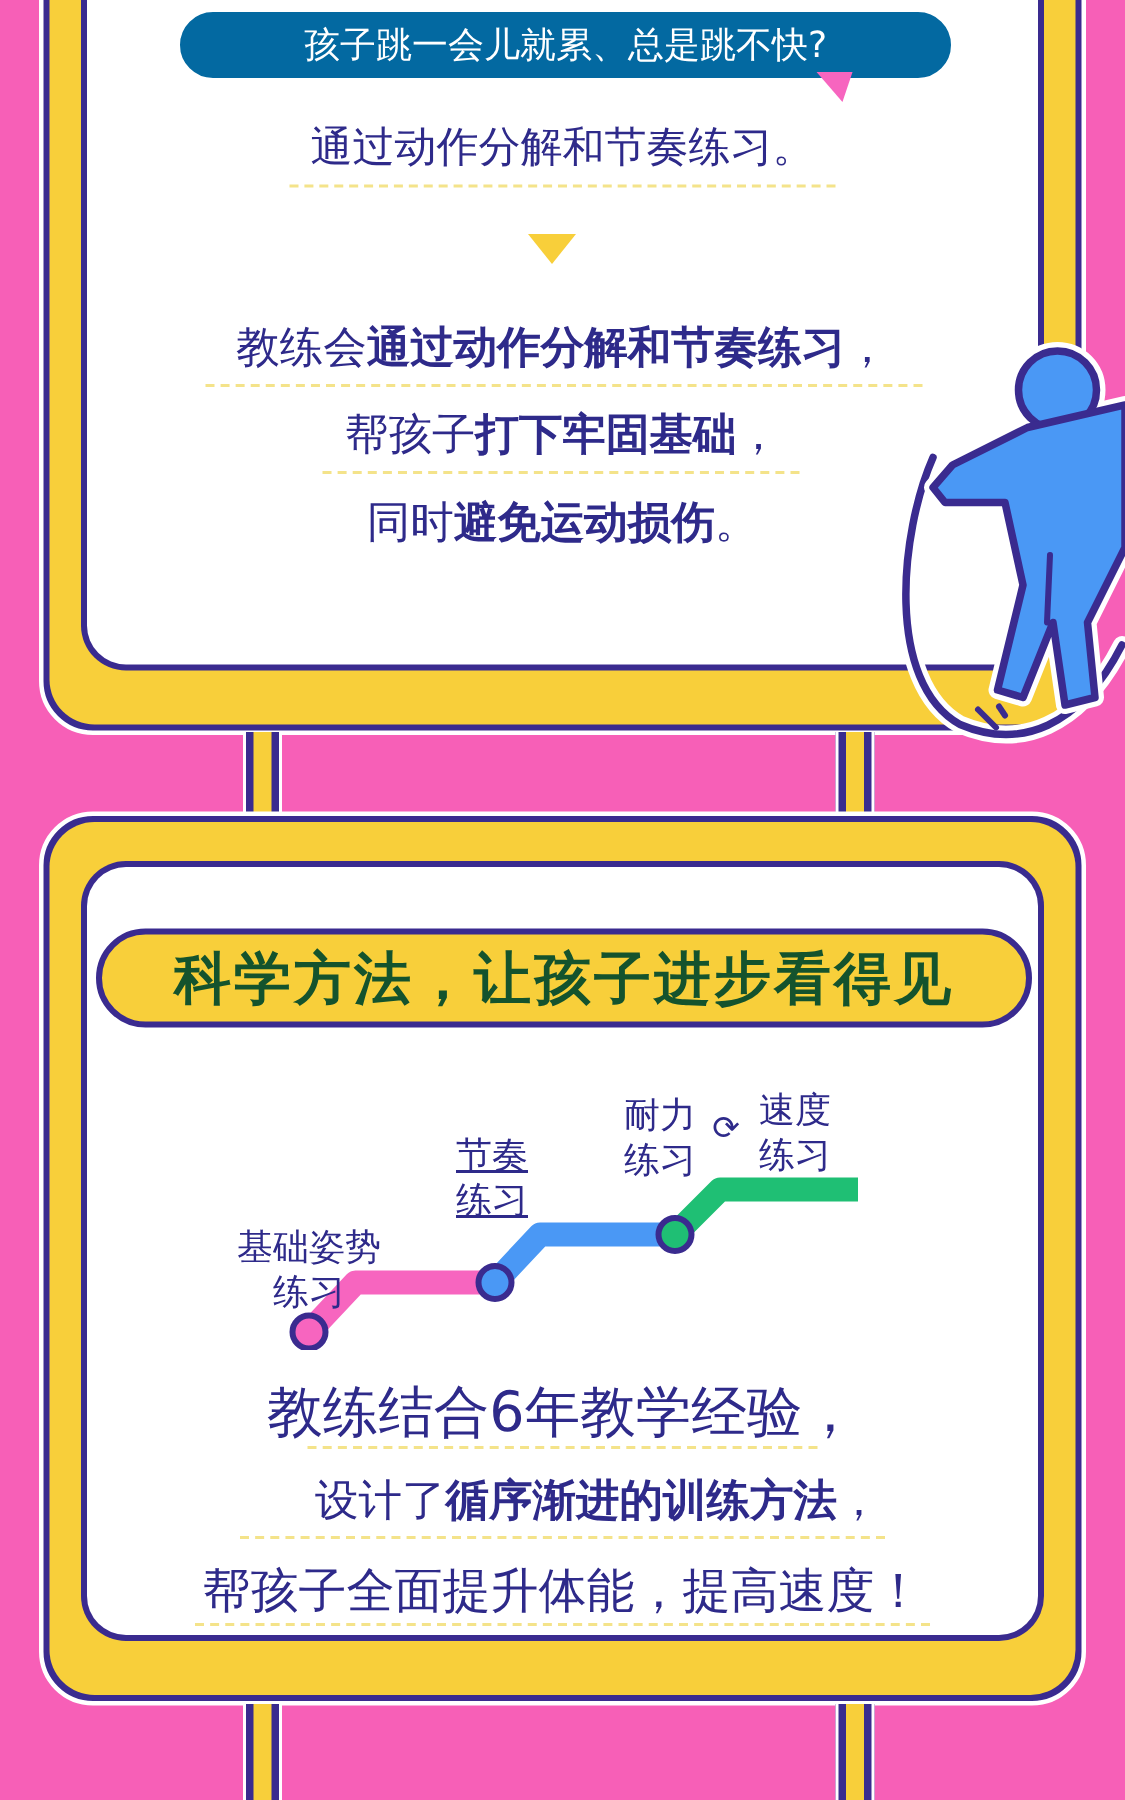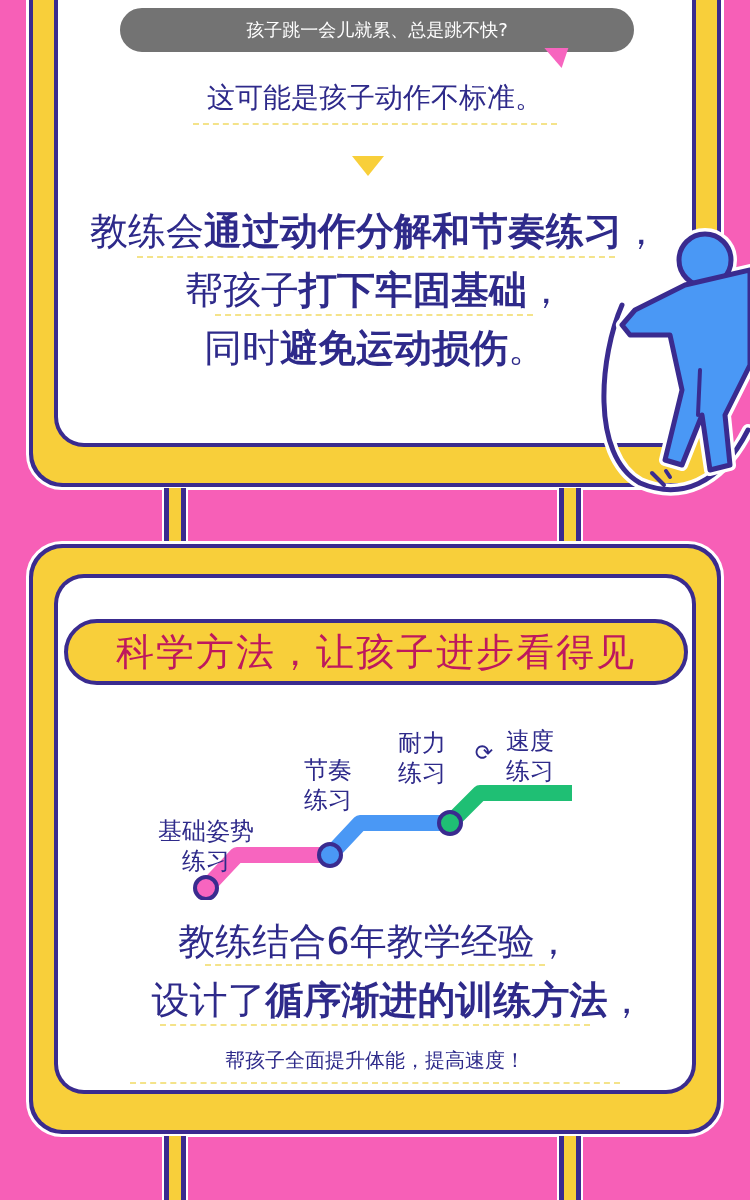--- a/index.html
+++ b/index.html
@@ -5,46 +5,46 @@
   html,body{margin:0;padding:0;}
   body{width:750px;height:1200px;overflow:hidden;background:#f75fb7;position:relative;font-family:"DejaVu Sans","Liberation Sans",sans-serif;}
   .abs{position:absolute;}
   
   .panel{position:absolute;background:#3a2b8f;border:3px solid #fff;border-radius:36px;box-sizing:border-box;}
   .panel .yellow{position:absolute;left:4px;top:4px;right:4px;bottom:4px;background:#f8cf3a;border-radius:30px;}
   .panel .navy2{position:absolute;background:#3a2b8f;border-radius:30px;}
   .panel .inner{position:absolute;background:#fff;border-radius:26px;}
   .post{position:absolute;width:22px;background:#3a2b8f;border-left:2px solid #fff;border-right:2px solid #fff;box-sizing:content-box;}
   .post::after{content:"";position:absolute;left:5px;right:5px;top:0;bottom:0;background:#f8cf3a;}
-  .txt{position:absolute;left:0;right:0;text-align:center;color:#2e2a8a;font-size:38px;line-height:40px;white-space:nowrap;}
+  .txt{position:absolute;left:0;right:0;text-align:center;color:#2e2a8a;font-size:29px;line-height:40px;white-space:nowrap;}
   .txt b{font-weight:bold;}
   .dash{position:absolute;height:0;border-top:2px dashed #f4e38a;}
-  .bubble{position:absolute;left:118px;top:6px;width:518px;height:48px;background:#737373;border-radius:24px;border:2px solid #fff;box-sizing:border-box;color:#fff;font-size:18px;line-height:44px;text-align:center;}
+  .bubble{position:absolute;left:118px;top:6px;width:518px;height:48px;background:#0369a1;border-radius:24px;border:2px solid #fff;box-sizing:border-box;color:#fff;font-size:24px;line-height:44px;text-align:center;}
   .bubble-tail{position:absolute;left:548px;top:48px;width:0;height:0;border-left:10px solid transparent;border-right:14px solid transparent;border-top:20px solid #f765bf;transform:skewX(20deg);}
   .arrow{position:absolute;left:352px;top:156px;width:0;height:0;border-left:16px solid transparent;border-right:16px solid transparent;border-top:20px solid #f8cf3a;}
-  .title-pill{position:absolute;left:64px;top:619px;width:624px;height:66px;background:#f8cf3a;border:4px solid #3a2b8f;border-radius:34px;box-sizing:border-box;text-align:center;color:#be185d;font-size:38px;font-weight:normal;line-height:58px;letter-spacing:2px;}
+  .title-pill{position:absolute;left:64px;top:619px;width:624px;height:66px;background:#f8cf3a;border:4px solid #3a2b8f;border-radius:34px;box-sizing:border-box;text-align:center;color:#14532d;font-size:38px;font-weight:bold;line-height:58px;letter-spacing:2px;}
   .step-label{position:absolute;color:#2e2a8a;font-size:24px;line-height:30px;text-align:center;white-space:nowrap;}
   .loop-icon{position:absolute;left:472px;top:741px;width:24px;height:24px;color:#2e2a8a;font-size:22px;line-height:24px;text-align:center;}
 </style>
 </head>
 <body>
 
 <div class="panel" style="left:26px;top:-60px;width:698px;height:550px;">
   <div class="yellow"></div>
   <div class="navy2" style="left:25px;top:25px;right:25px;bottom:40px;"></div>
   <div class="inner" style="left:29px;top:29px;right:29px;bottom:44px;"></div>
 </div>
 
 <div class="post" style="left:162px;top:488px;height:62px;"></div>
 <div class="post" style="left:557px;top:488px;height:62px;"></div>
 
 <div class="bubble">孩子跳一会儿就累、总是跳不快?</div>
 <div class="bubble-tail"></div>
 
-<div class="txt" style="top:78px;font-size:28px;">这可能是孩子动作不标准。</div>
+<div class="txt" style="top:78px;font-size:28px;">通过动作分解和节奏练习。</div>
 <div class="dash" style="left:193px;width:364px;top:123px;"></div>
 
 <div class="arrow"></div>
 
 <div class="txt" style="top:211px;">
   <span>教练会</span><b>通过动作分解和节奏练习</b><span>，</span>
 </div>
 <div class="dash" style="left:137px;width:478px;top:256px;"></div>
 
 <div class="txt" style="top:270px;font-family:Liberation Serif, serif;">
@@ -93,36 +93,36 @@
   <polyline points="260,43 290,13 382,13" fill="none" stroke="#1fbf74" stroke-width="16" stroke-linejoin="round"></polyline>
   <circle cx="16" cy="108" r="11" fill="#f765bf" stroke="#3a2b8f" stroke-width="4"></circle>
   <circle cx="140" cy="75" r="11" fill="#4a98f5" stroke="#3a2b8f" stroke-width="4"></circle>
   <circle cx="260" cy="43" r="11" fill="#1fbf74" stroke="#3a2b8f" stroke-width="4"></circle>
 </svg>
 
 <div class="step-label" style="left:150px;top:816px;width:112px;">
   <div>基础姿势</div>
   <div>练习</div>
 </div>
-<div class="step-label" style="left:298px;top:755px;width:60px;">
+<div class="step-label" style="left:298px;top:755px;width:60px;text-decoration:underline;">
   <div>节奏</div>
   <div>练习</div>
 </div>
-<div class="step-label" style="left:392px;top:728px;width:60px;">
+<div class="step-label" style="left:410px;top:728px;width:60px;">
   <div>耐力</div>
   <div>练习</div>
 </div>
 <div class="loop-icon">⟳</div>
 <div class="step-label" style="left:500px;top:728px;width:60px;font-family:Liberation Mono, monospace;">
   <div>速度</div>
   <div>练习</div>
 </div>
 
 <div class="txt" style="top:922px;font-size:37px;">教练结合6年教学经验，</div>
 <div class="dash" style="left:205px;width:340px;top:964px;"></div>
 
 <div class="txt" style="top:980px;margin-left:47px;">
   <span>设计了</span><b>循序渐进的训练方法</b><span>，</span>
 </div>
 <div class="dash" style="left:160px;width:430px;top:1024px;"></div>
 
-<div class="txt" style="top:1040px;font-size:20px;">帮孩子全面提升体能，提高速度！</div>
+<div class="txt" style="top:1040px;font-size:32px;">帮孩子全面提升体能，提高速度！</div>
 <div class="dash" style="left:130px;width:490px;top:1082px;"></div>
 
 </body></html>

